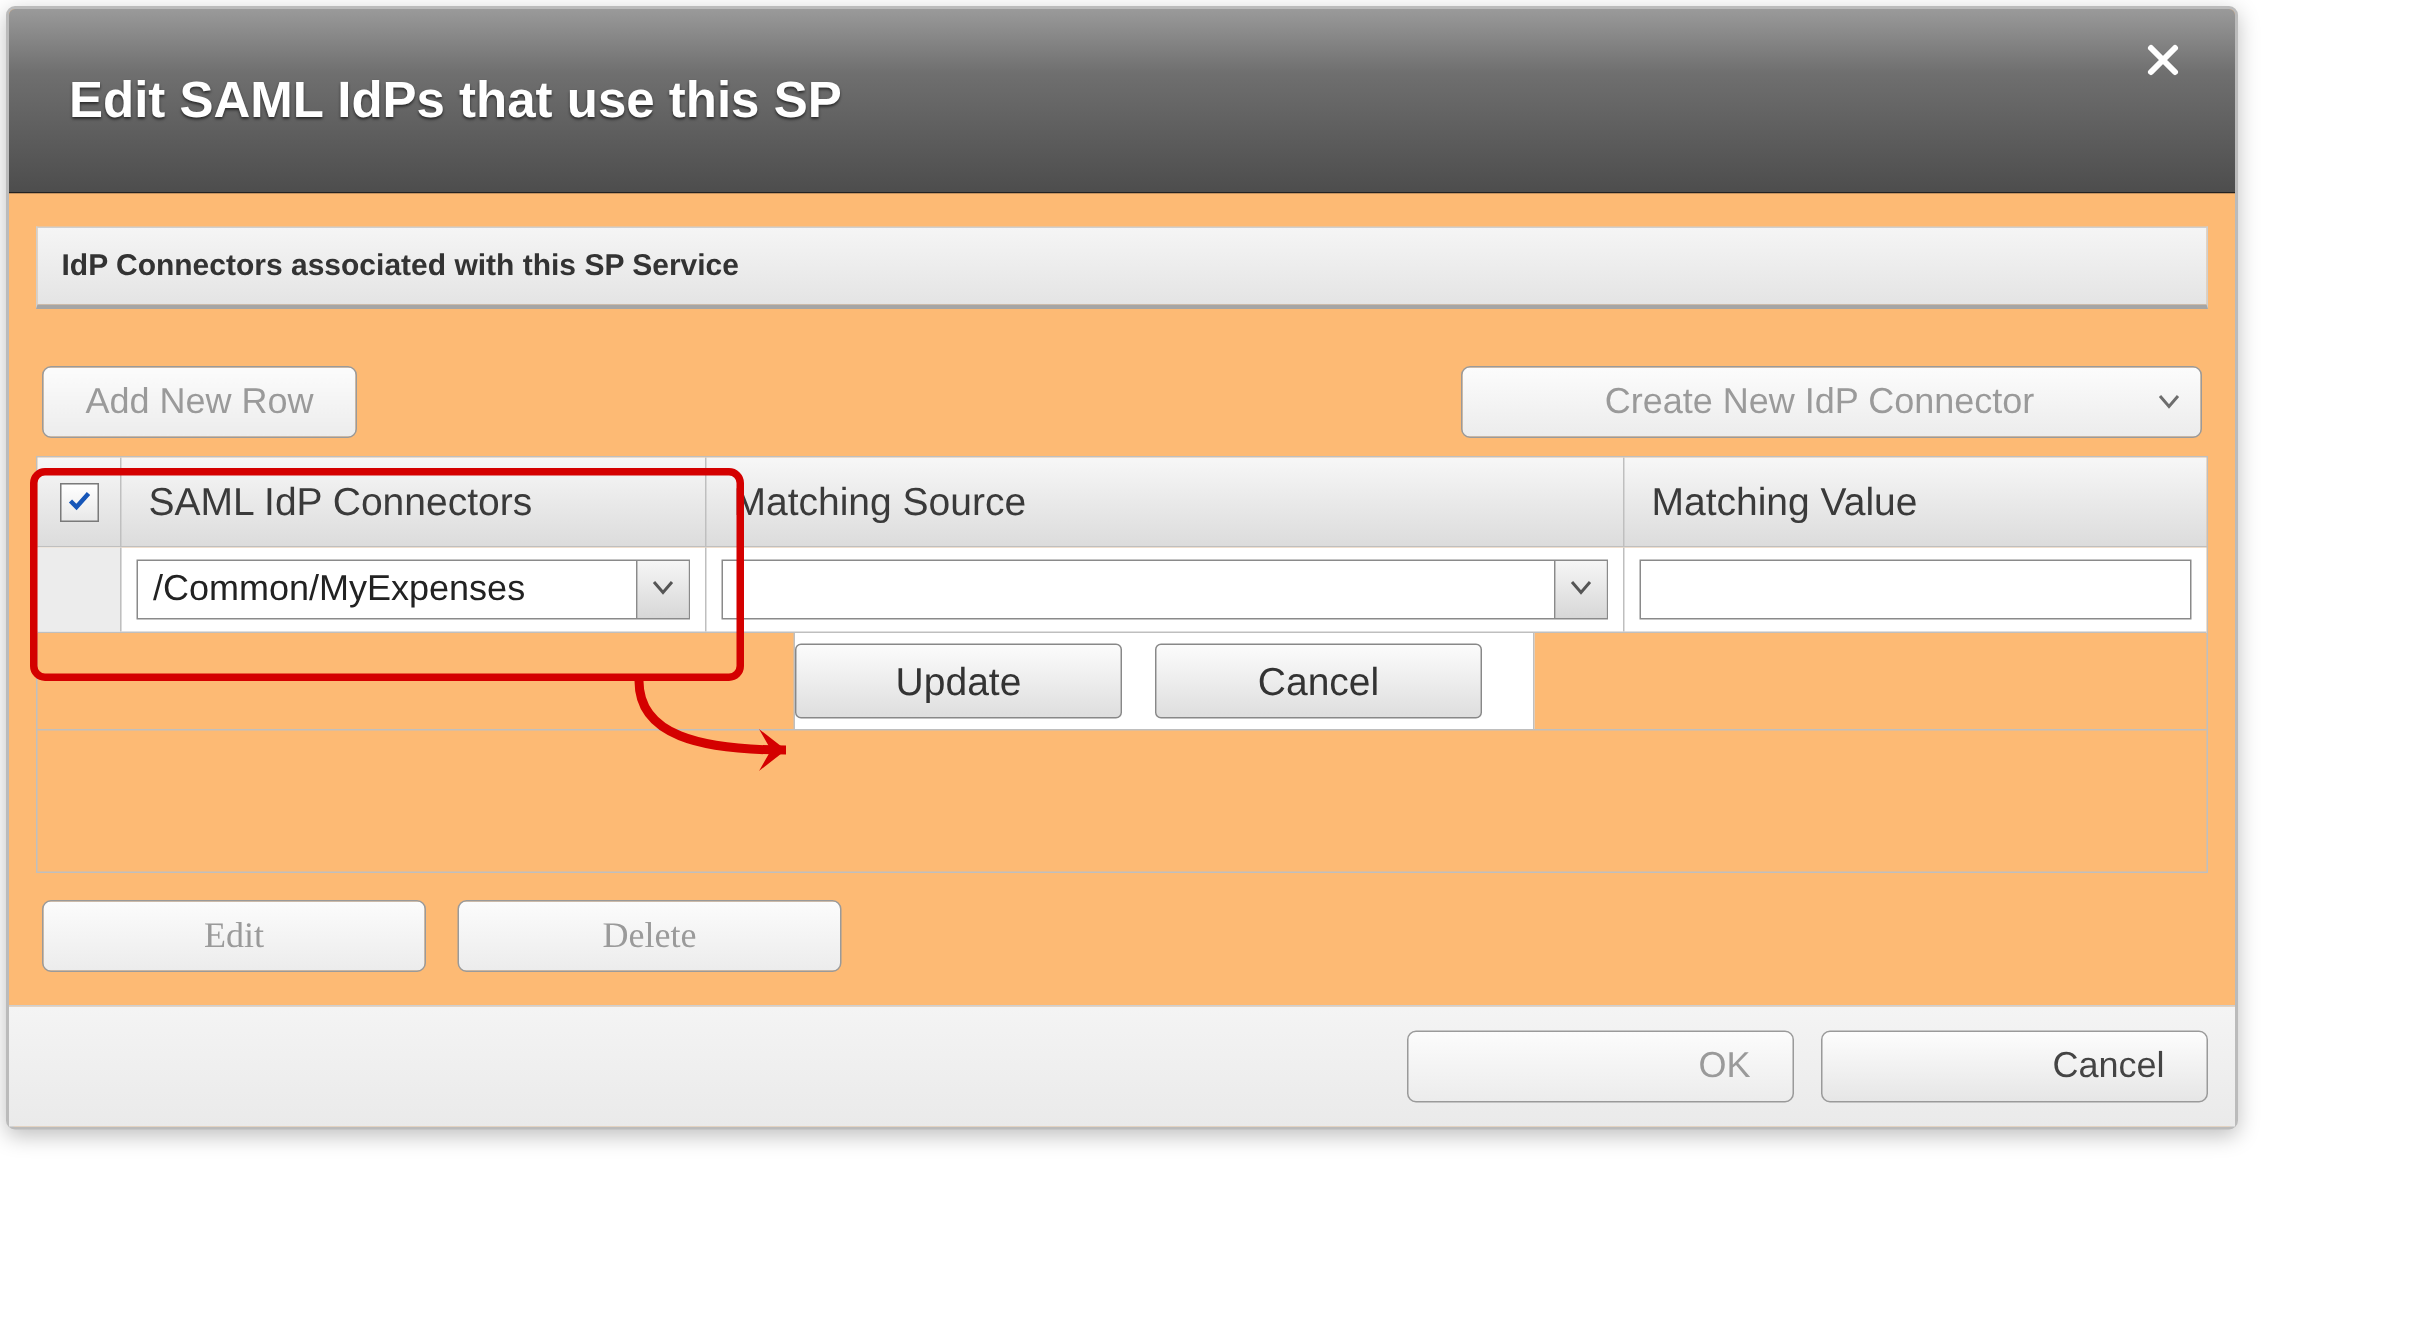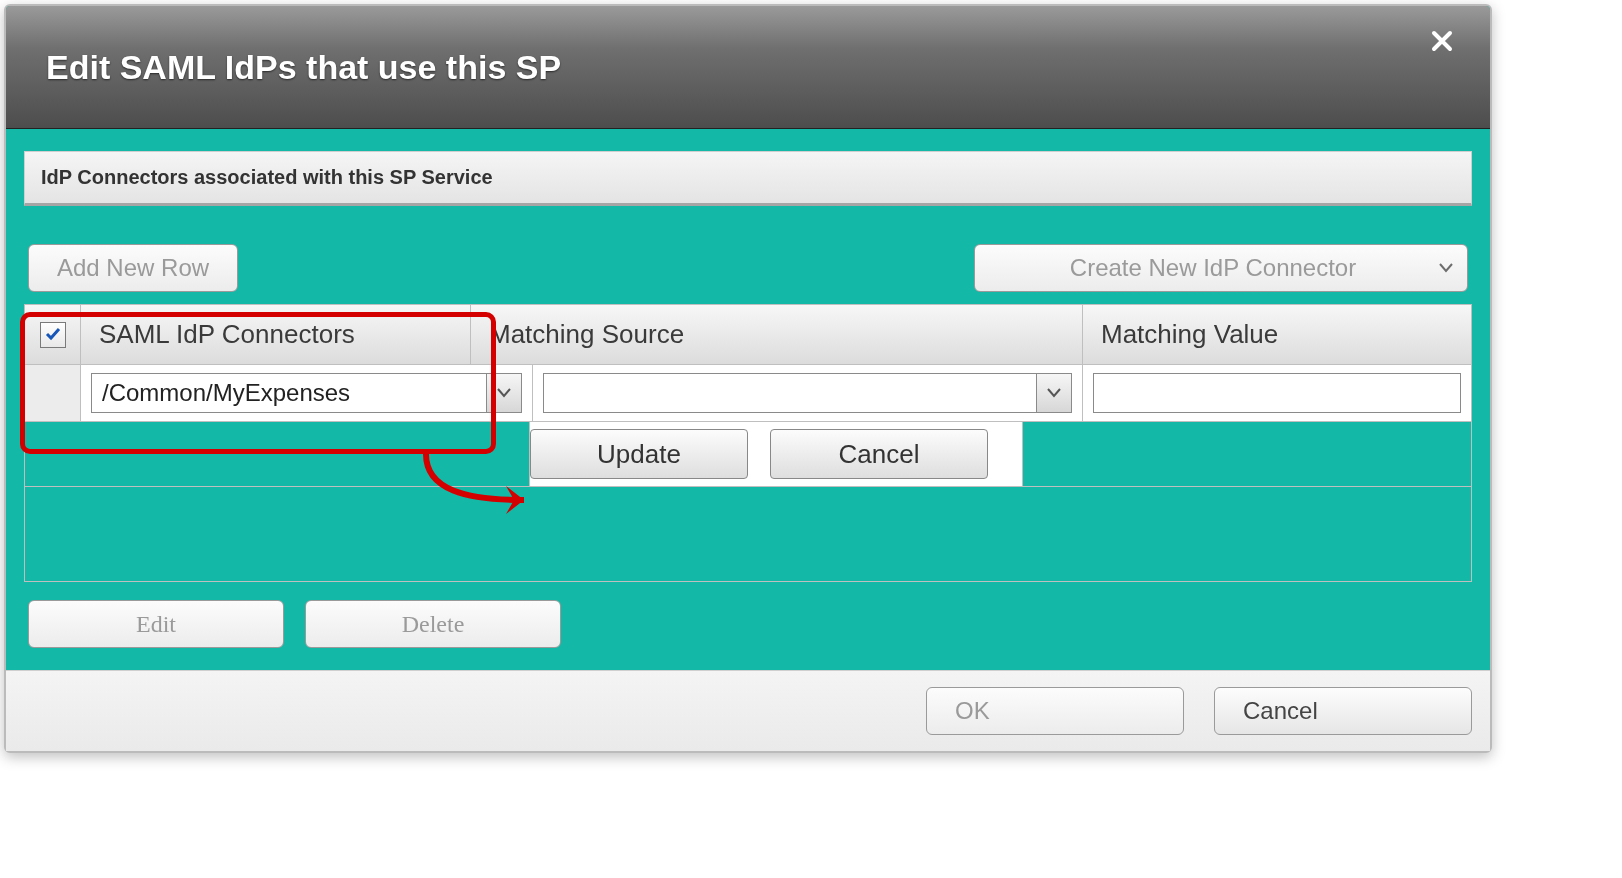--- a/index.html
+++ b/index.html
@@ -12,21 +12,21 @@
     overflow: hidden;
   }
   .dialog {
     position: absolute;
     left: 4px;
     top: 4px;
     width: 1488px;
     border: 2px solid #bbb;
     border-radius: 6px;
     box-shadow: 0 4px 14px rgba(0,0,0,.25);
-    background: #14b8a6;
+    background: #fdba74;
     box-sizing: border-box;
   }
   .titlebar {
     height: 122px;
     background: linear-gradient(to bottom,#9a9a9a 0%,#6f6f6f 35%,#4d4d4d 100%);
     color: #fff;
     display: flex;
     align-items: center;
     padding: 0 40px;
     border-bottom: 1px solid #222;
@@ -133,21 +133,21 @@
   }
   .cell {
     border-right: 1px solid #bfbfbf;
     padding: 8px 10px;
     box-sizing: border-box;
     display: flex;
     align-items: center;
   }
   .cell:last-child { border-right: none; }
   .cell.chk { width: 56px; justify-content: center; padding: 0; background: #ececec; }
-  .cell.c1 { width: 452px; }
+  .cell.c1 { width: 390px; }
   .cell.c2 { flex: 1; }
   .cell.c3 { width: 388px; }
 
   .combo {
     display: flex;
     width: 100%;
     height: 40px;
     border: 1px solid #8a8a8a;
     background: #fff;
     box-sizing: border-box;
@@ -240,21 +240,21 @@
   }
 
   .footer {
     border-top: 1px solid #cfcfcf;
     background: linear-gradient(to bottom,#f4f4f4,#eaeaea);
     padding: 16px 18px;
     display: flex;
     justify-content: flex-end;
     gap: 18px;
   }
-  .footer .btn { width: 200px; justify-content: flex-start; margin-left: 12px; }
+  .footer .btn { width: 200px; justify-content: flex-end; }
 
   
   .highlight {
     position: absolute;
     border: 5px solid #d40000;
     border-radius: 10px;
     pointer-events: none;
     box-sizing: border-box;
   }
   .arrow-svg {

